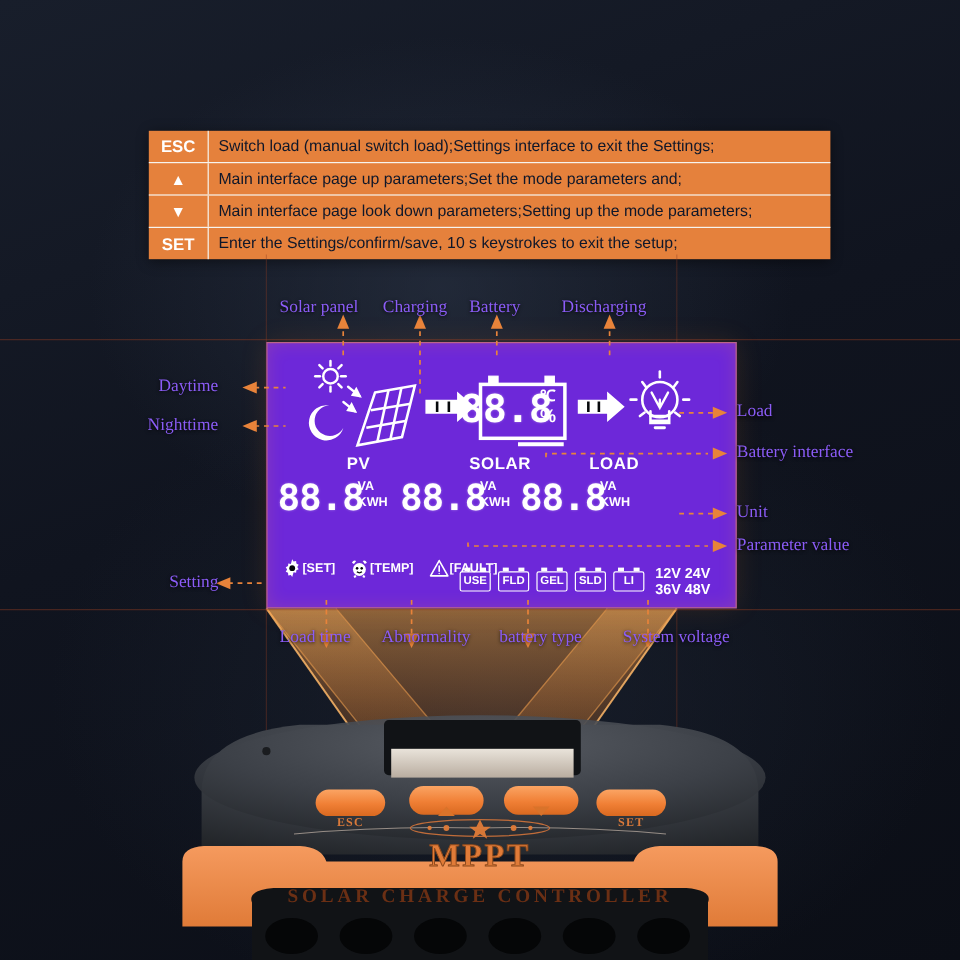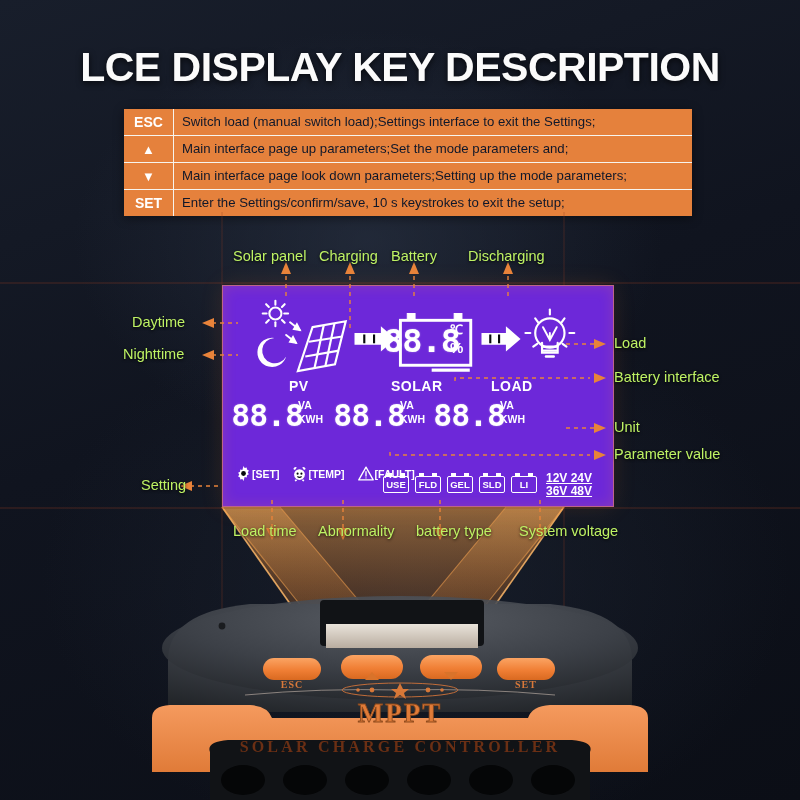--- a/index.html
+++ b/index.html
@@ -103,46 +103,45 @@
     color:#fff; font-size:9.5px; font-weight:bold;
     font-family:"Liberation Sans", sans-serif;
   }
   .btcell::before, .btcell::after{
     content:""; position:absolute; top:-4px; width:5px; height:3px; background:#fff;
   }
   .btcell::before{ left:3px; }
   .btcell::after{ right:3px; }
   .volts{
     color:#fff; font-weight:bold; font-size:12px; line-height:12.5px;
-    font-family:"Liberation Sans", sans-serif; margin-left:3px; text-align:left;text-decoration:underline;
+    font-family:"Liberation Sans", sans-serif; margin-left:3px; text-align:left;
   }
 
   .statusicons{ position:absolute; left:12px; top:176px; display:flex; gap:12px; }
   .sicon{ display:flex; flex-direction:row; align-items:center; }
   .sicon .glyph{ height:22px; display:flex; align-items:center; }
   .sicon .tag{ color:#fff; font-size:10.5px; font-weight:bold;
                font-family:"Liberation Sans", sans-serif; margin-top:1px; }
 
   
   .callout{
-    position:absolute; color:#bef264; font-size:14.5px;
-    font-family:Liberation Sans, sans-serif;
+    position:absolute; color:#8b5cf6; font-size:14.5px;
+    font-family:Liberation Serif, serif;
     white-space:nowrap; text-shadow:0 1px 3px rgba(0,0,0,.85);text-align:center;
   }
 
   
   .device{ position:absolute; left:0; top:0; width:800px; height:800px; }
 </style>
 </head>
 <body>
 
 <div id="stage">
   <div class="bg-glow"></div>
 
-  <div class="title">LCE DISPLAY KEY DESCRIPTION</div>
 
   <div class="keytable" id="keytable">
       <div class="krow">
         <div class="kkey">ESC</div>
         <div class="kdesc">Switch load (manual switch load);Settings interface to exit the Settings;</div>
       </div>
       <div class="krow">
         <div class="kkey arrow">▲</div>
         <div class="kdesc">Main interface page up parameters;Set the mode parameters and;</div>
       </div>

